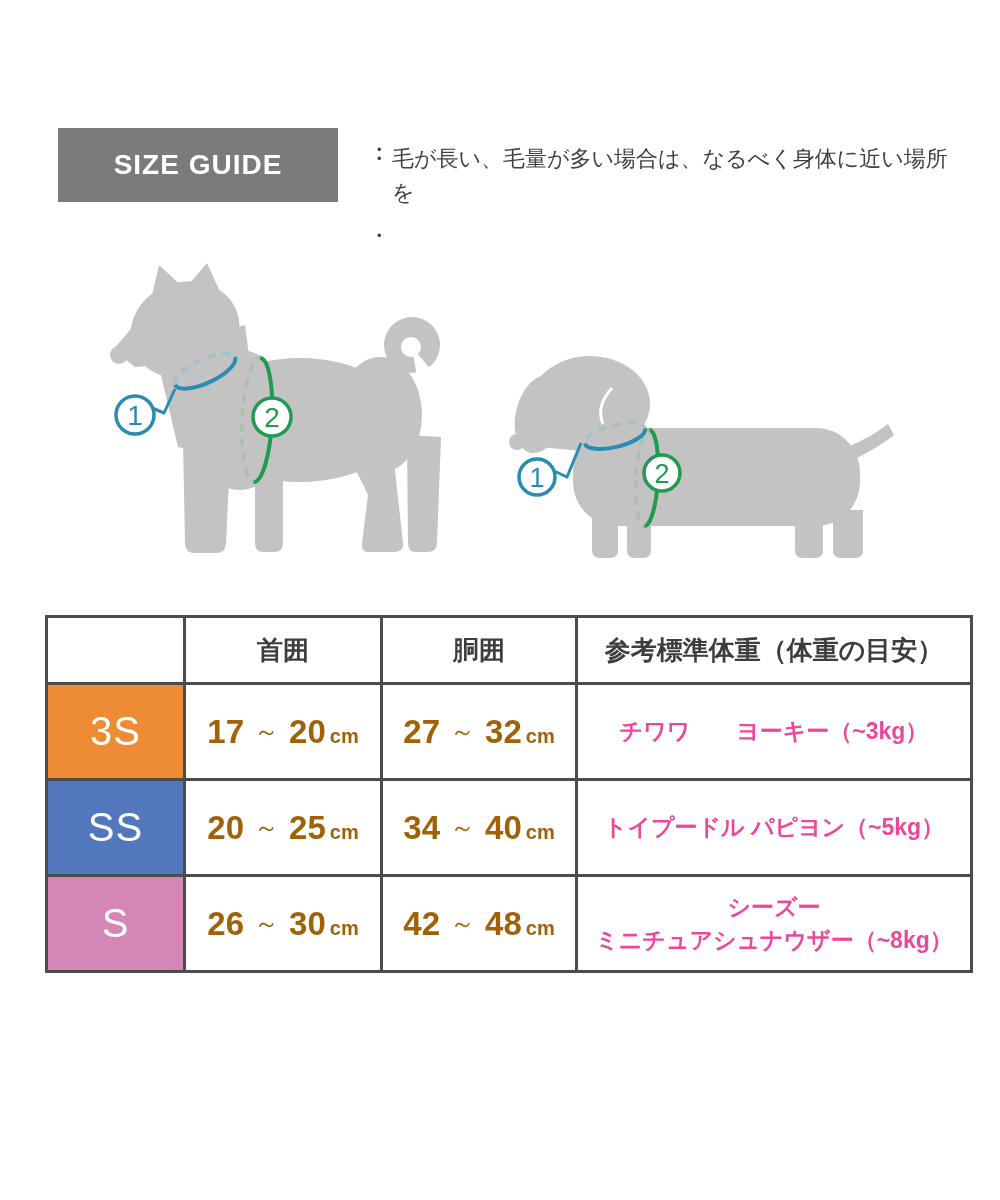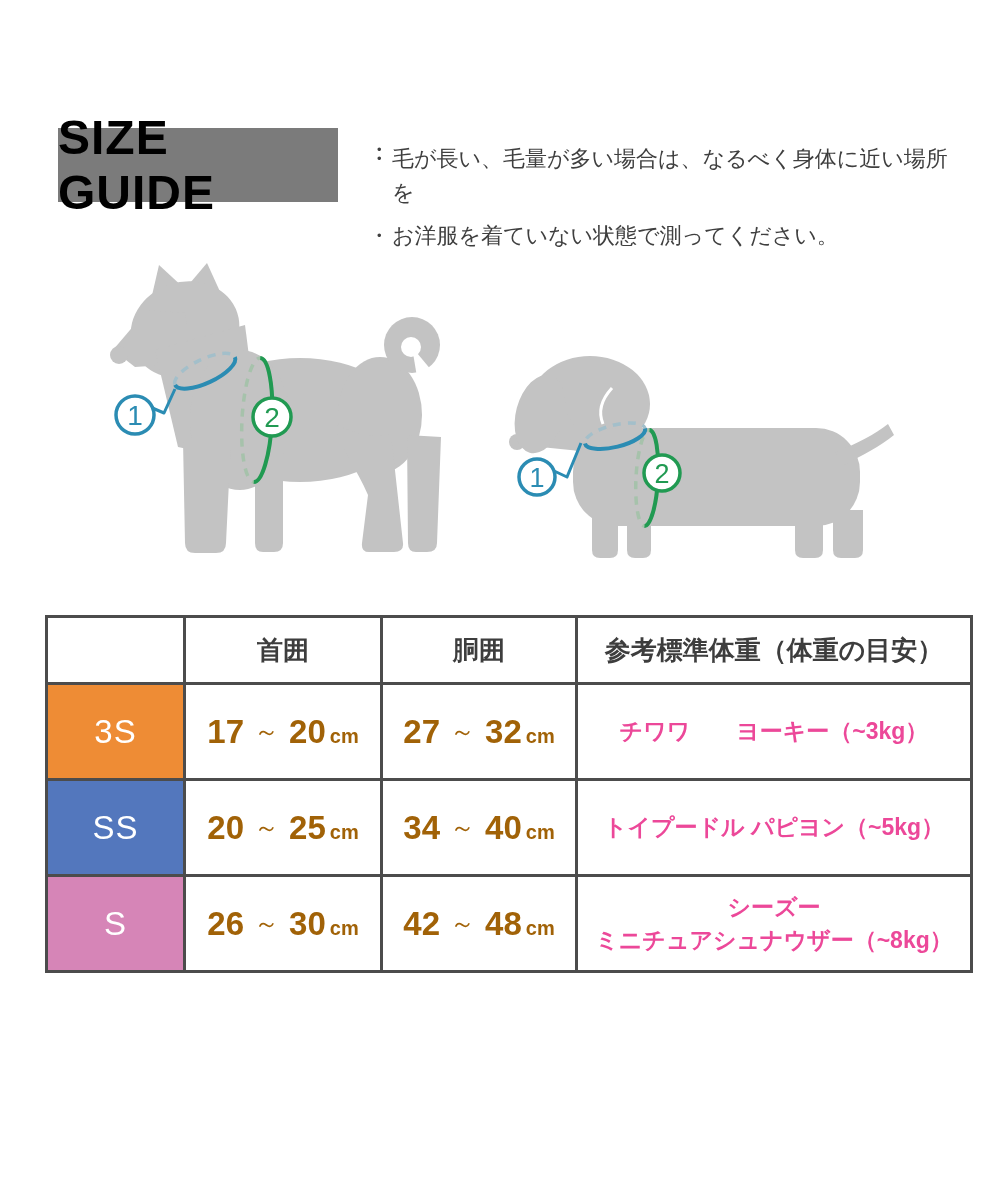--- a/index.html
+++ b/index.html
@@ -6,21 +6,21 @@
   .canvas{
     position:relative;width:1000px;height:1200px;background:#fff;overflow:hidden;
     font-family:"Liberation Sans","DejaVu Sans",sans-serif;
   }
   
   .title-box{
     position:absolute;left:58px;top:128px;width:280px;height:74px;
     background:#7b7b7b;display:flex;align-items:center;justify-content:center;
   }
   .title-box span{
-    color:#000000;font-size:48px;font-weight:bold;letter-spacing:1px;
+    color:#ffffff;font-size:28px;font-weight:bold;letter-spacing:1px;
   }
   
   .notes{
     position:absolute;left:368px;top:133px;width:600px;margin:0;padding:0;list-style:none;
     color:#3f3f3f;
   }
   .notes li{
     position:relative;padding-left:24px;font-size:22px;line-height:34px;margin:0 0 9px 0;
   }
   .notes .b{position:absolute;left:0;top:0;}
@@ -33,21 +33,21 @@
     position:absolute;left:45px;top:615px;width:925px;
     border-collapse:collapse;table-layout:fixed;
   }
   .size-table th,.size-table td{
     border:3px solid #4c4c4c;text-align:center;vertical-align:middle;padding:8px;
     overflow:hidden;
   }
   .size-table thead tr{height:67px;}
   .size-table tbody tr{height:96px;}
   .size-table th{font-size:26px;font-weight:bold;color:#3d3d3d;}
-  .size-cell{color:#ffffff;font-size:33px;letter-spacing:1px;}
+  .size-cell{color:#ffffff;font-size:40px;letter-spacing:1px;}
   .meas{font-size:33px;font-weight:bold;color:#a16207;white-space:nowrap;}
   .meas .sep{font-size:25px;font-weight:normal;margin:0 10px;vertical-align:3px;}
   .meas .unit{font-size:20px;margin-left:4px;}
   .breed{font-size:23px;font-weight:bold;color:#ec4899;line-height:1.4;}
 </style>
 </head>
 <body>
 
 <div class="canvas">
 
@@ -58,21 +58,20 @@
   <ul class="notes">
     <li>
       <span class="b">・</span>
     </li>
     <li>
       <span class="b">・</span>
       <span>毛が長い、毛量が多い場合は、なるべく身体に近い場所を</span><br>
     </li>
     <li>
       <span class="b">・</span>
-      <span>お洋服を着ていない状態で測ってください。</span>
     </li>
   </ul>
 
   <svg class="dog1" viewBox="0 0 390 310" width="390" height="310">
     <g fill="#c3c3c3">
       <polygon points="62,62 74,10 100,34"></polygon>
       <polygon points="100,34 122,8 142,52"></polygon>
       <ellipse cx="100" cy="75" rx="55" ry="48" transform="rotate(-18 100 75)"></ellipse>
       <polygon points="28,95 62,55 100,58 108,108 50,112"></polygon>
       <circle cx="34" cy="100" r="9"></circle>

